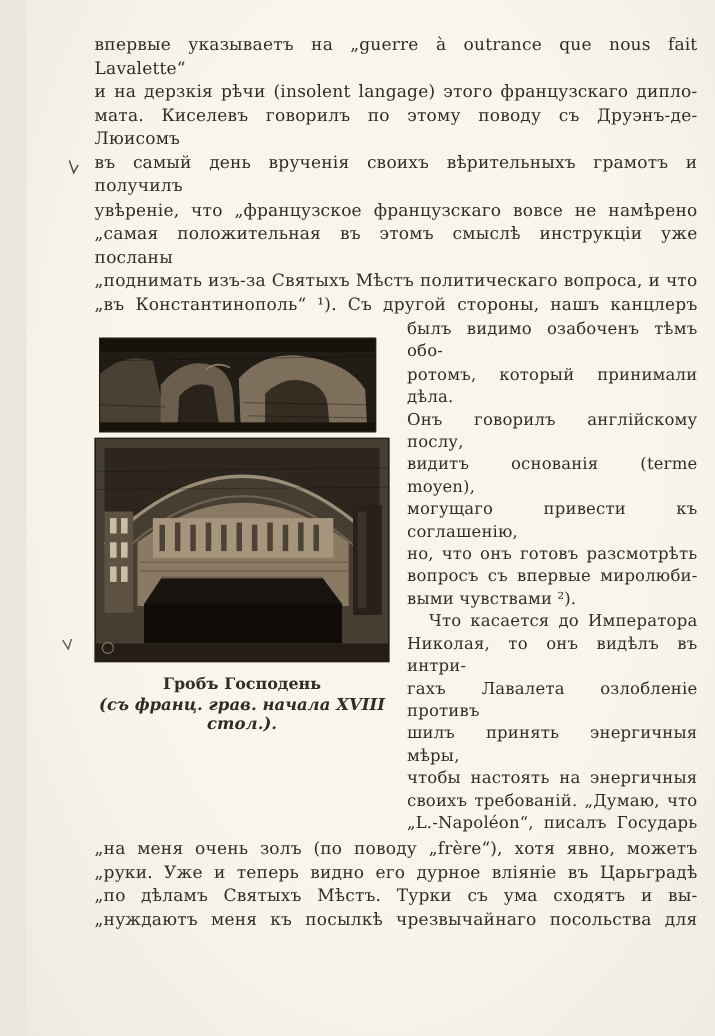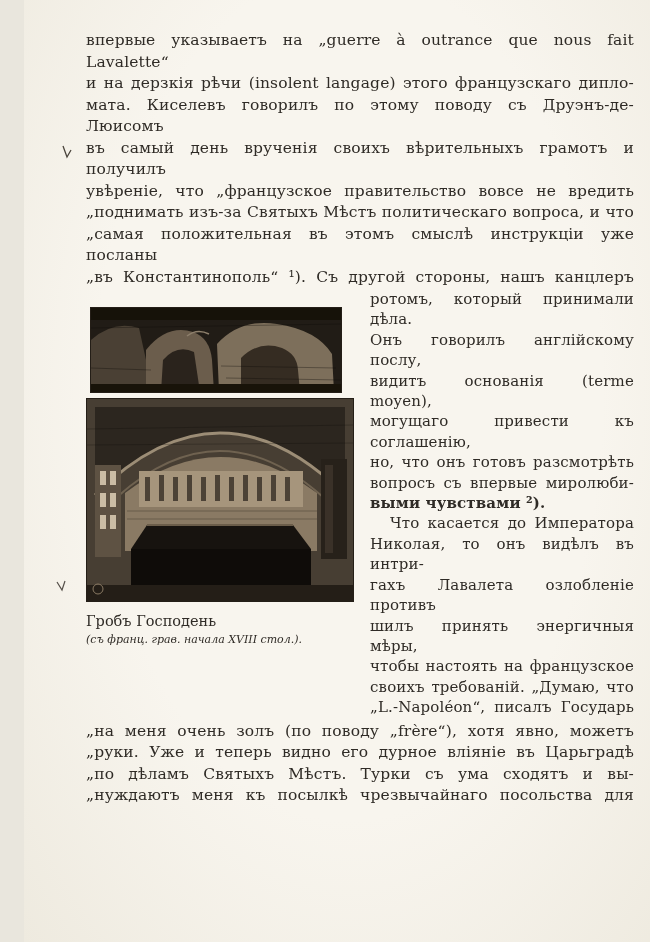--- a/index.html
+++ b/index.html
@@ -19,31 +19,31 @@
   .body-text{
     padding:30px 40px 0 62px; 
   }
   .line{
     text-align:justify;
     text-align-last:justify;
     white-space:normal;
     letter-spacing:0.15px;
   }
   .para .line{ font-size:15.5px; line-height:21.5px; }
-  .line-left{ text-align:right; text-align-last:left;font-weight:bold; }
+  .line-left{ text-align:right; text-align-last:left; }
   .indent{ text-indent:20px; }
 
   .row{ display:flex; margin-top:1px; }
   figure{ margin:18px 0 0 0; width:268px; flex:0 0 268px; }
   .img{ border:1px solid #241e17; background:#241f18; line-height:0; }
   .img1{ width:250px; height:84px; margin-left:4px; }
   .img2{ width:266px; height:202px; margin-top:5px; }
-  figcaption{ margin-top:10px; text-align:left; }
+  figcaption{ margin-top:10px; text-align:center;font-weight:bold; }
   .cap1{ font-size:14.5px; line-height:19px; }
-  .cap2{ font-size:11px; line-height:18px; font-style:italic; }
+  .cap2{ font-size:15px; line-height:18px; font-style:italic; }
 
   .col-right{ flex:1; padding-left:16px; padding-top:0; }
   .col-right .line{ font-size:15px; line-height:20.4px; }
   .col-right .line-left{ margin-bottom:0; }
 
   .para-bottom{ margin-top:3px; }
   .margin-mark{ position:absolute; color:#4a443c; }
 </style>
 </head>
 <body>
@@ -57,23 +57,23 @@
     <path d="M3,4 L8,12 L11,3" stroke="#55504a" stroke-width="1.2" fill="none"></path>
   </svg>
 
   <div class="body-text">
 
     <div class="para">
         <div class="line">впервые указываетъ на „guerre à outrance que nous fait Lavalette“</div>
         <div class="line">и на дерзкія рѣчи (insolent langage) этого французскаго дипло-</div>
         <div class="line">мата. Киселевъ говорилъ по этому поводу съ Друэнъ-де-Люисомъ</div>
         <div class="line">въ самый день врученія своихъ вѣрительныхъ грамотъ и получилъ</div>
-        <div class="line">увѣреніе, что „французское правительство вовсе не вредить</div>
+        <div class="line">увѣреніе, что „французское французскаго вовсе не намѣрено</div>
+        <div class="line">„самая положительная въ этомъ смыслѣ инструкціи уже посланы</div>
         <div class="line">„поднимать изъ-за Святыхъ Мѣстъ политическаго вопроса, и что</div>
-        <div class="line">„самая положительная въ этомъ смыслѣ инструкціи уже посланы</div>
         <div class="line">„въ Константинополь“ ¹). Съ другой стороны, нашъ канцлеръ</div>
       </div>
 
     <div class="row">
 
       <figure>
         <div class="img img1">
           <svg width="250" height="84" viewBox="0 0 250 84">
             <rect width="250" height="84" fill="#211c16"></rect>
             <rect width="250" height="12" fill="#161209"></rect>
@@ -138,34 +138,35 @@
           </svg>
         </div>
         <figcaption>
           <div class="cap1">Гробъ Господень</div>
           <div class="cap2">(съ франц. грав. начала XVIII стол.).</div>
         </figcaption>
       </figure>
 
       <div class="col-right">
         <div>
+            <div class="line">былъ видимо озабоченъ тѣмъ обо-</div>
             <div class="line">ротомъ, который принимали дѣла.</div>
             <div class="line">Онъ говорилъ англійскому послу,</div>
             <div class="line">видитъ основанія (terme moyen),</div>
             <div class="line">могущаго привести къ соглашенію,</div>
             <div class="line">но, что онъ готовъ разсмотрѣть</div>
             <div class="line">вопросъ съ впервые миролюби-</div>
           </div>
         <div class="line line-left">выми чувствами ²).</div>
         <div>
             <div class="line indent">Что касается до Императора</div>
             <div class="line">Николая, то онъ видѣлъ въ интри-</div>
             <div class="line">гахъ Лавалета озлобленіе противъ</div>
             <div class="line">шилъ принять энергичныя мѣры,</div>
-            <div class="line">чтобы настоять на французское</div>
+            <div class="line">чтобы настоять на энергичныя</div>
             <div class="line">своихъ требованій. „Думаю, что</div>
             <div class="line">„L.-Napoléon“, писалъ Государь</div>
           </div>
       </div>
 
     </div>
 
     <div class="para para-bottom">
         <div class="line">„на меня очень золъ (по поводу „frère“), хотя явно, можетъ</div>
         <div class="line">„руки. Уже и теперь видно его дурное вліяніе въ Царьградѣ</div>

